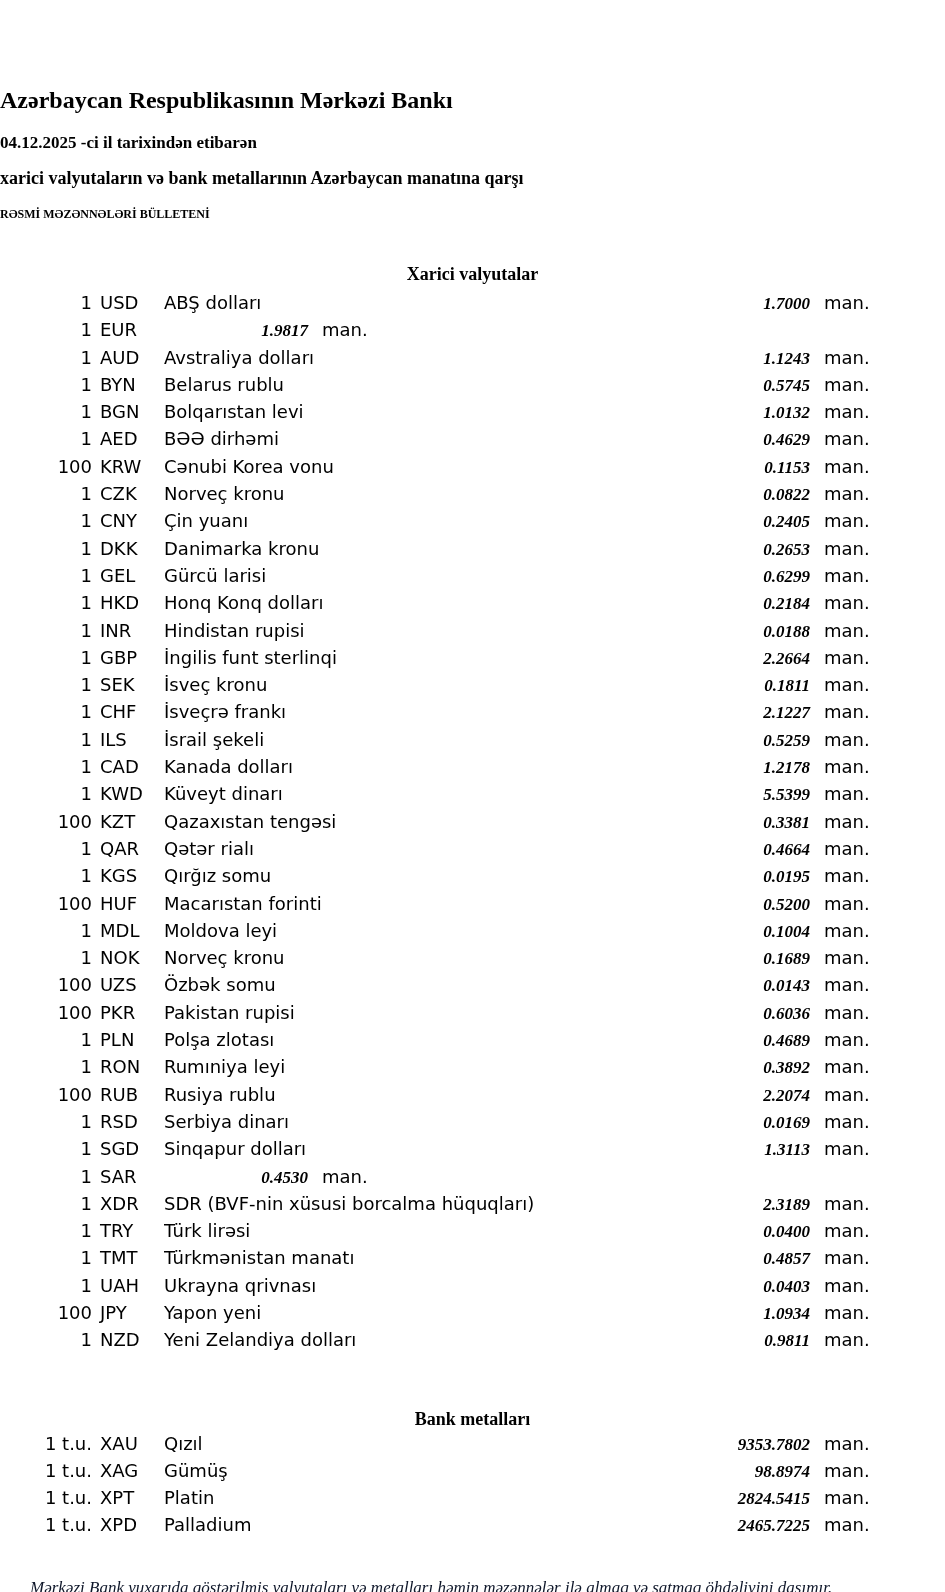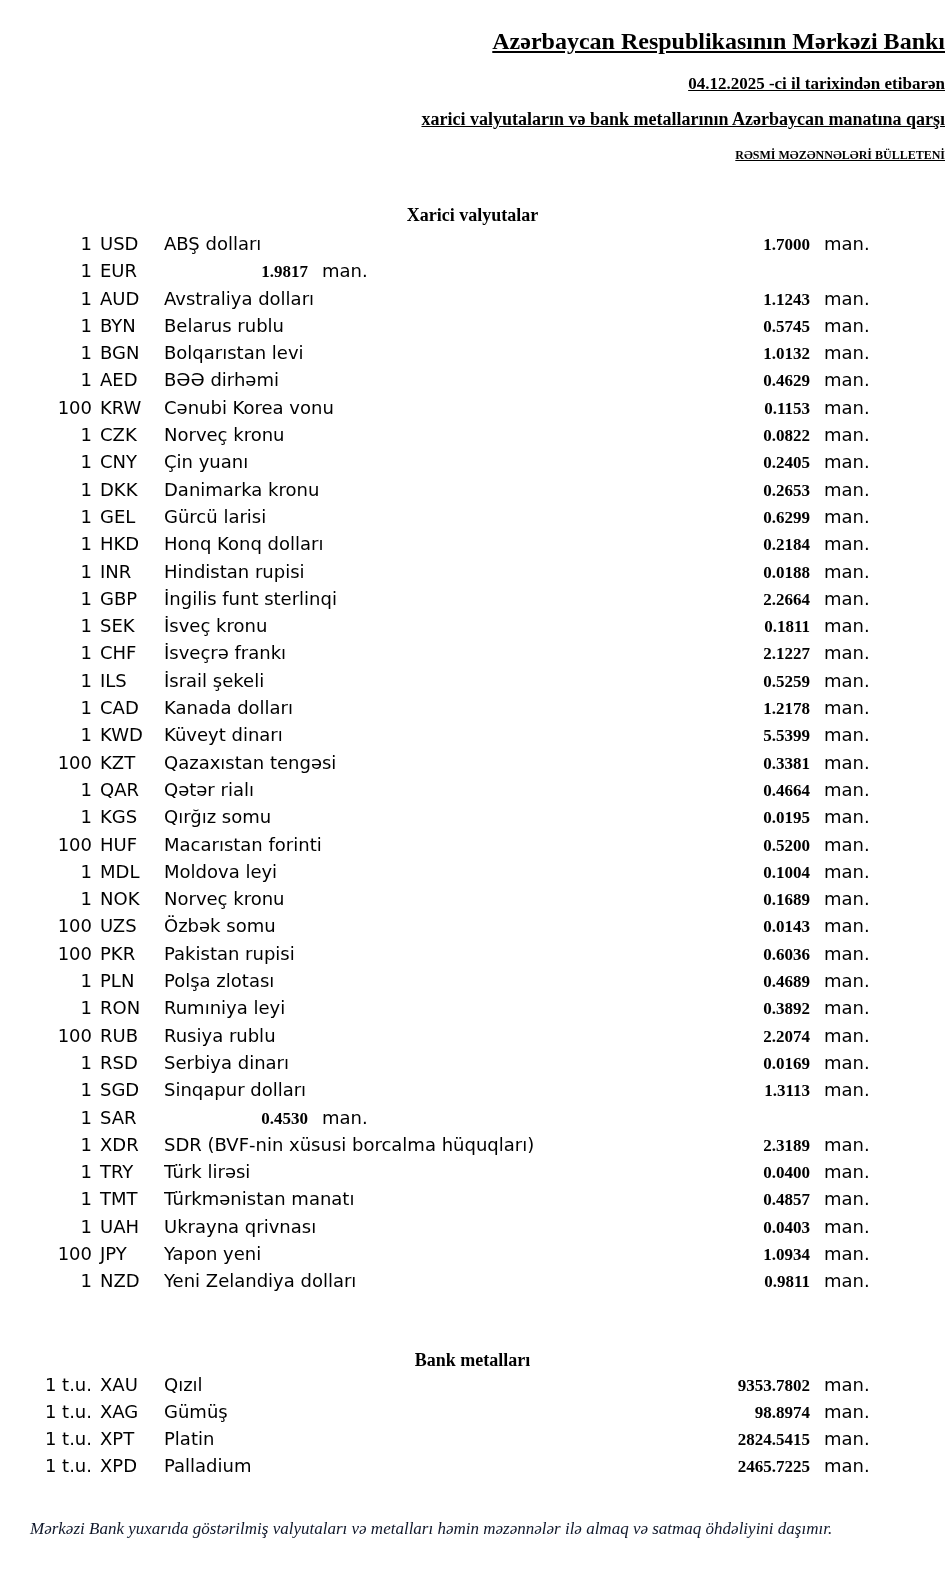--- a/index.html
+++ b/index.html
@@ -8,25 +8,24 @@
     width: 945px;
     height: 1592px;
     margin: 0 auto;
     background: #ffffff;
     color: #000000;
     font-family: "DejaVu Sans", sans-serif;
     overflow: hidden;
   }
   
   .header {
-    padding-top: 25px;
-    text-align: right;
+    padding-top: 84px;
+    text-align: left;
     font-family: "Liberation Serif", serif;
     font-weight: bold;
-    text-decoration: underline;
   }
   .title    { font-size: 24px; line-height: 32px; margin: 0; }
   .date     { font-size: 17px; line-height: 23px; margin-top: 15px; }
   .subtitle { font-size: 18px; line-height: 24px; margin-top: 12px; }
   .bulletin { font-size: 12px; line-height: 24px; margin-top: 12px; }
   
   .section-title {
     margin: 0;
     text-align: center;
     font-family: "Liberation Serif", serif;
@@ -45,21 +44,21 @@
     height: 27.3px;
     padding: 0 75px 0 40px;
     white-space: nowrap;
   }
   .nom  { flex: none; width: 52px; text-align: right;  font-size: 18px; }
   .code { flex: none; width: 58px; margin-left: 8px; text-align: left; font-size: 18px; }
   .name { flex: 1 1 auto; margin-left: 6px; font-size: 18px; overflow: hidden; }
   .rate {
     flex: none; width: 150px; text-align: right;
     font-family: "Liberation Serif", serif;
-    font-weight: bold;
+    font-style: italic; font-weight: bold;
     font-size: 17px;
   }
   .unit { flex: none; width: 46px; margin-left: 14px; font-size: 18px; }
   
   .footer {
     margin-top: 34px;
     padding: 0 30px;
     font-family: "Liberation Serif", serif;
     font-style: italic;
     font-size: 17px;

